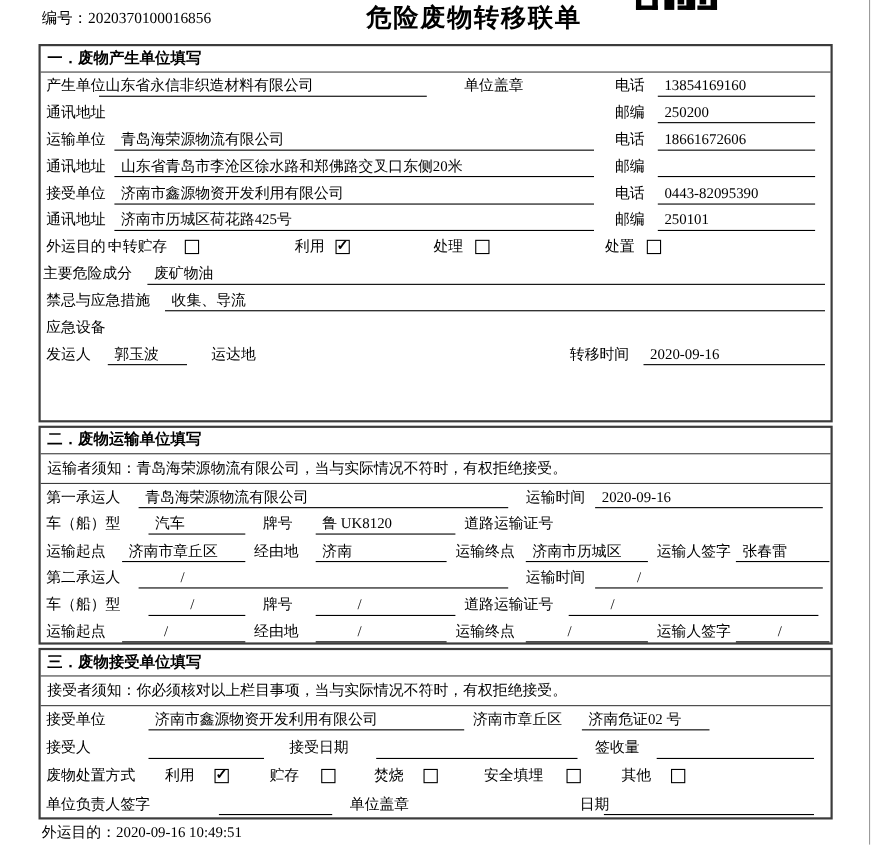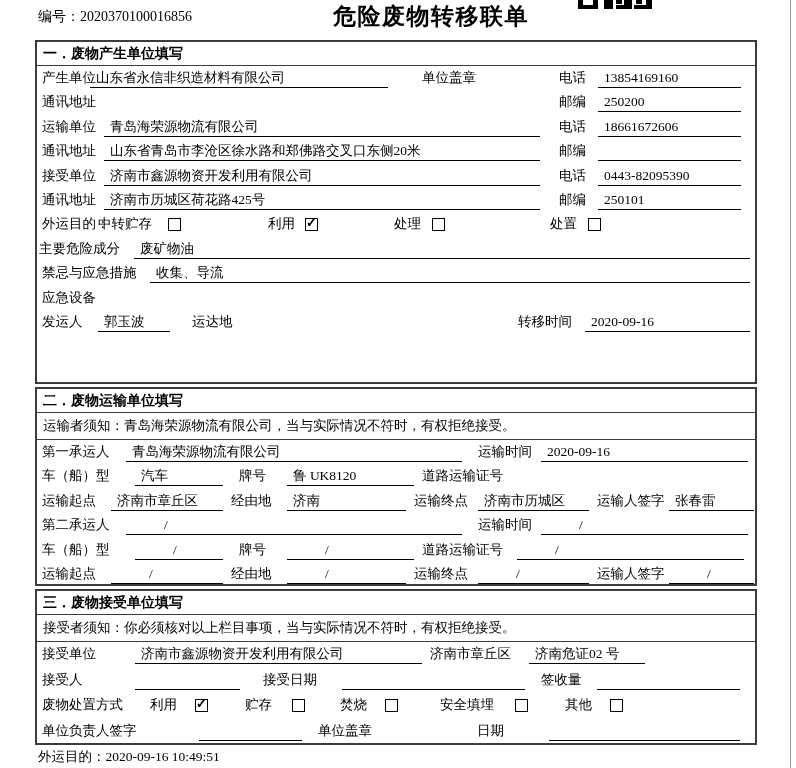--- a/index.html
+++ b/index.html
@@ -196,20 +196,20 @@
     <span class="cb" style="left:348px"></span>
     <span class="f" style="left:403px">安全填埋</span>
     <span class="cb" style="left:478px"></span>
     <span class="f" style="left:528px">其他</span>
     <span class="cb" style="left:573px"></span>
   </div>
   <div class="row row3">
     <span class="f" style="left:5px">单位负责人签字</span>
     <span class="v" style="left:162px;width:103px"></span>
     <span class="f" style="left:281px">单位盖章</span>
-    <span class="f" style="left:440px">日期</span>
+    <span class="f" style="left:490px">日期</span>
     <span class="v" style="left:512px;width:191px"></span>
   </div>
 </section>
 
 <div class="footer"><span>外运目的：</span><span>2020-09-16 10:49:51</span></div>
 
 <div class="edge-line"></div>
 
 </body></html>

